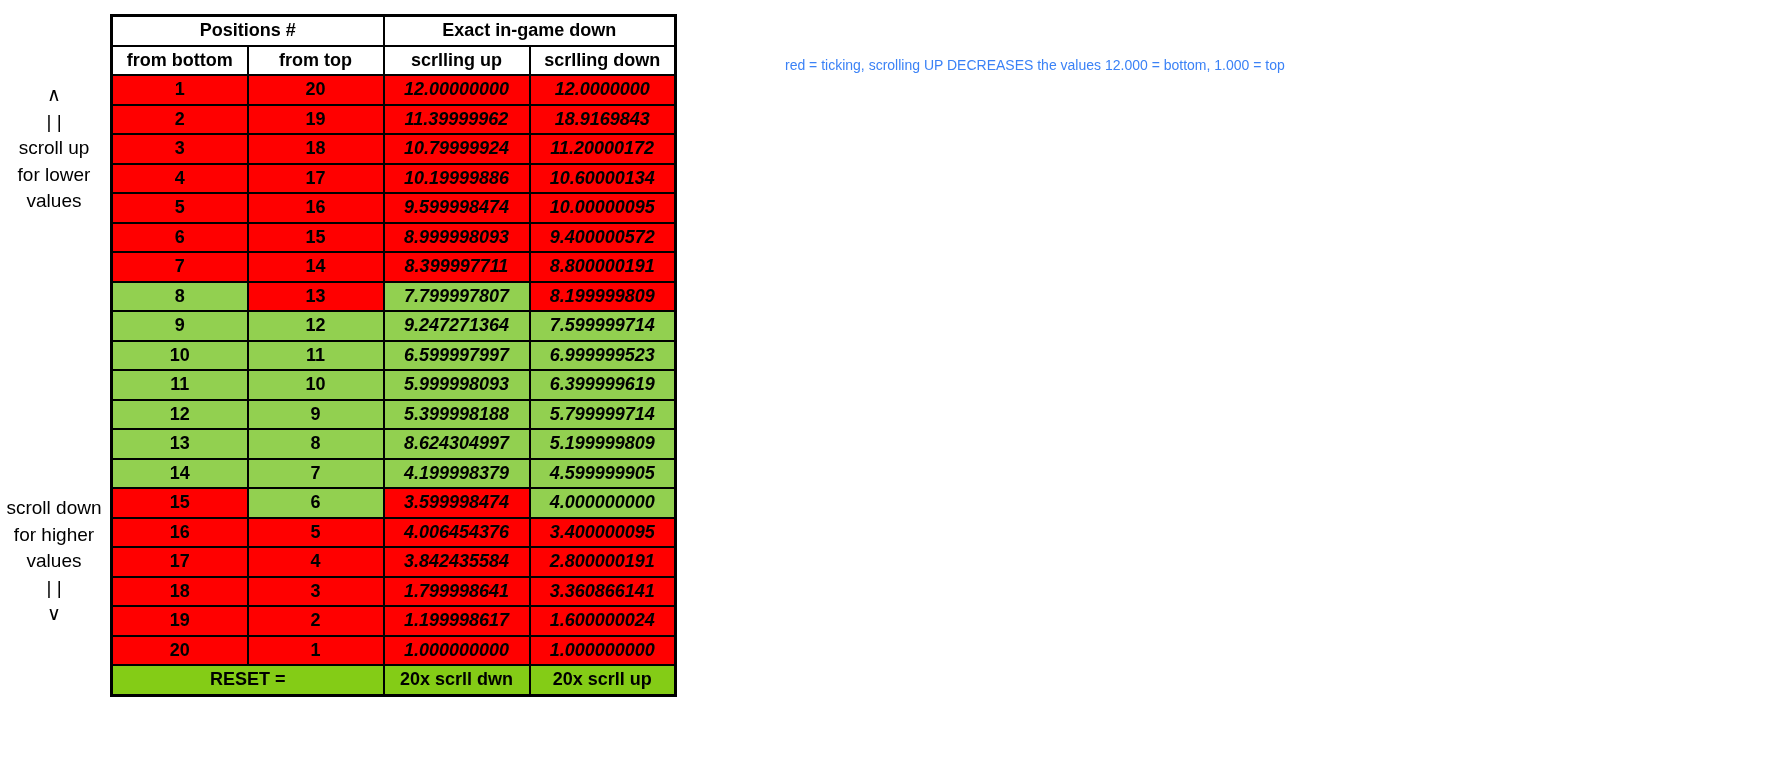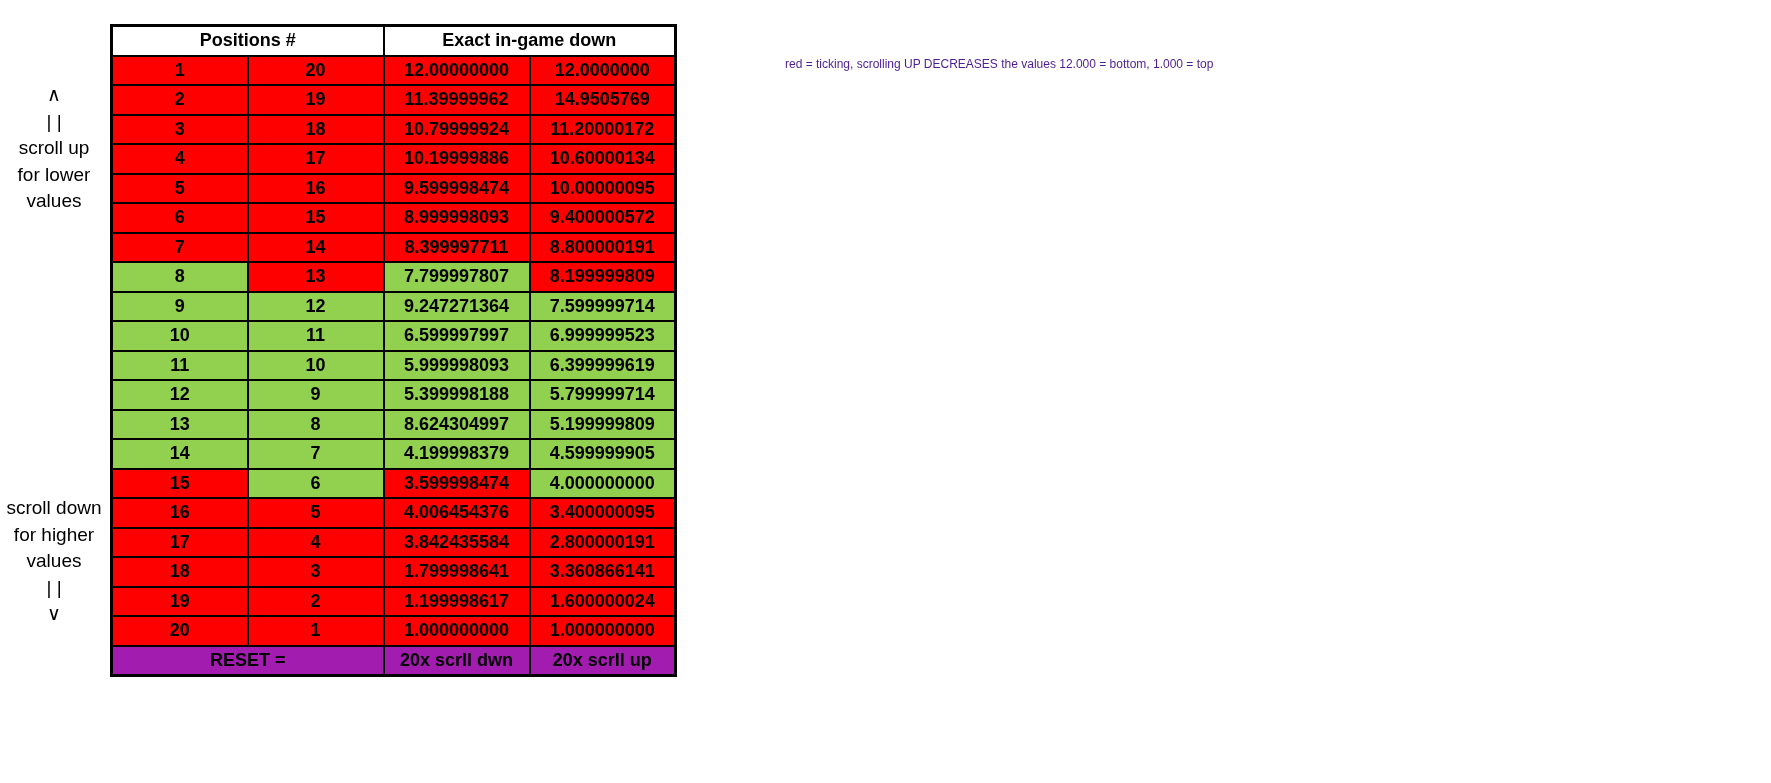--- a/index.html
+++ b/index.html
@@ -33,21 +33,21 @@
     color: #000000;
     white-space: pre-line;
   }
   #annot-up   { top: 82px; }
   #annot-down { top: 495px; }
 
   
   #value-table {
     position: absolute;
     left: 110px;
-    top: 24px;
+    top: 14px;
     border-collapse: collapse;
     border: 3px solid #000000;
     background: #ffffff;
     table-layout: fixed;
   }
   #value-table td, #value-table th {
     border: 2px solid #000000;
     padding: 0;
     margin: 0;
     height: 27.5px;
@@ -71,43 +71,44 @@
   
   .cell-red    { background: #ff0000; }
   .cell-green  { background: #92d050; }
 
   
   .val {
     text-align: right;
     padding-right: 5px;
     font-weight: normal;
     font-size: 18px;
+    font-style: italic;
   }
   .val.bold { font-weight: bold; }
 
   
   .pos { font-weight: bold; font-size: 18px; }
 
   
   tfoot td {
-    background: #a21caf;
+    background: #84cc16;
     font-weight: bold;
     font-size: 19px;
     height: 29px;
   }
   .reset-label { text-align: center; }
   .reset-action { text-align: center; font-size: 18px; }
 
   
   #legend-note {
     position: absolute;
     left: 785px;
     top: 57px;
-    font-size: 12px;
-    color: #4c1d95;
+    font-size: 14px;
+    color: #3b82f6;
     white-space: nowrap;
   }
 </style>
 </head>
 <body>
 
 <div id="left-annotations">
   <div class="annot-block" id="annot-up">∧
 | |
 scroll up
@@ -125,33 +126,39 @@
     <col class="col-pos">
       <col class="col-pos">
       <col class="col-val">
       <col class="col-val">
   </colgroup>
   <thead>
     <tr>
       <th class="group-head" colspan="2">Positions #</th>
       <th class="group-head" colspan="2">Exact in-game down</th>
     </tr>
+    <tr>
+      <th>from bottom</th>
+      <th>from top</th>
+      <th>scrlling up</th>
+      <th>scrlling down</th>
+    </tr>
   </thead>
   <tbody id="table-body">
       <tr>
         <td class="pos cell-red">1</td>
         <td class="pos cell-red">20</td>
         <td class="val bold cell-red">12.00000000</td>
         <td class="val cell-red">12.0000000</td>
       </tr>
       <tr>
         <td class="pos cell-red">2</td>
         <td class="pos cell-red">19</td>
         <td class="val cell-red">11.39999962</td>
-        <td class="val cell-red">14.9505769</td>
+        <td class="val cell-red">18.9169843</td>
       </tr>
       <tr>
         <td class="pos cell-red">3</td>
         <td class="pos cell-red">18</td>
         <td class="val cell-red">10.79999924</td>
         <td class="val cell-red">11.20000172</td>
       </tr>
       <tr>
         <td class="pos cell-red">4</td>
         <td class="pos cell-red">17</td>

